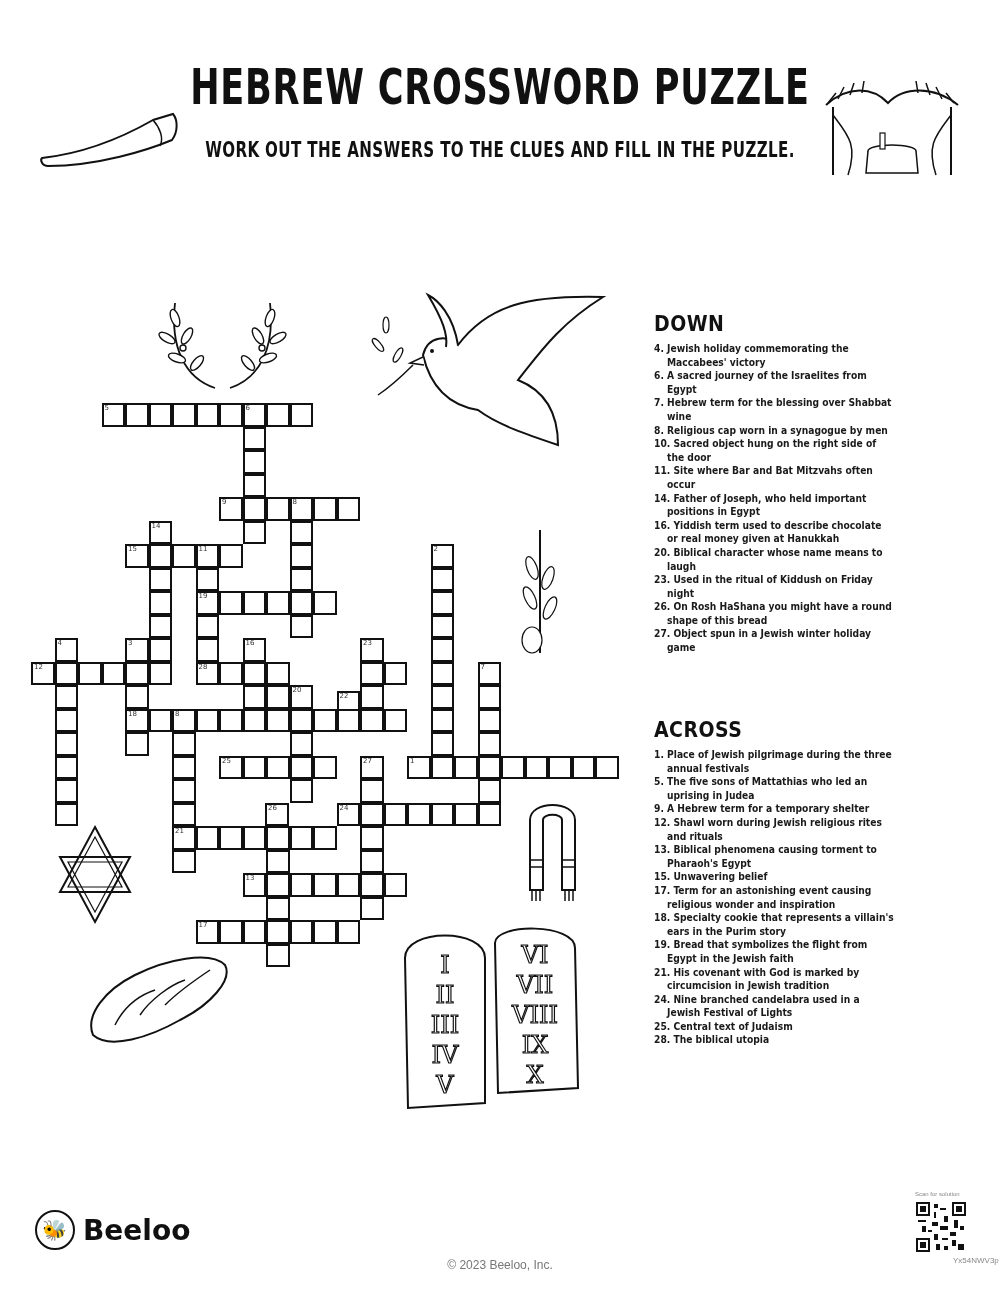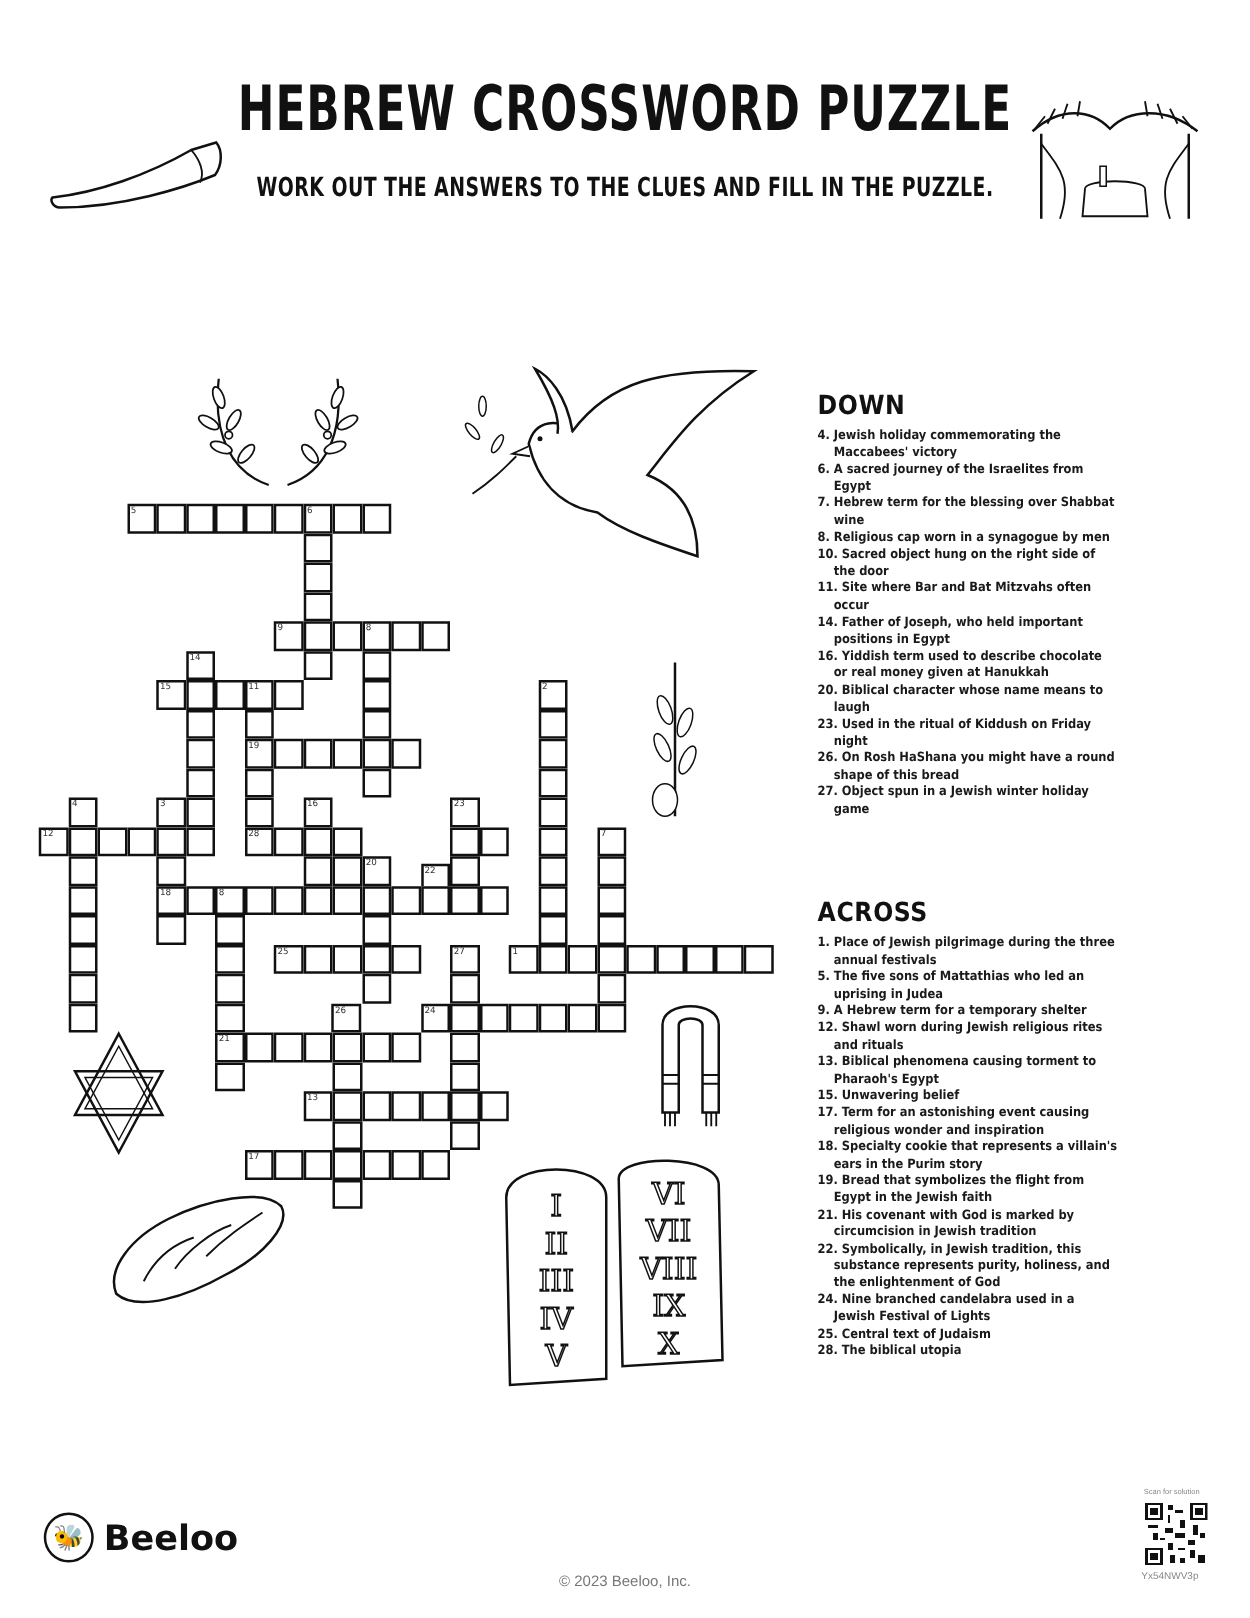--- a/index.html
+++ b/index.html
@@ -12,21 +12,21 @@
   .cell .num{position:absolute;left:1px;top:-1px;font-size:7px;color:#333;font-family:"DejaVu Sans",sans-serif;}
   .clues{position:absolute;left:654px;width:240px;font-family:"DejaVu Sans Condensed","DejaVu Sans",sans-serif;}
   .clues h2{margin:0 0 6px 0;font-size:21px;font-weight:bold;letter-spacing:0.5px;}
   .clue{font-size:10.2px;line-height:13.6px;padding-left:13px;text-indent:-13px;font-weight:bold;color:#1a1a1a;}
   .footer-logo{position:absolute;left:35px;top:1210px;display:flex;align-items:center;}
   .logo-circle{width:40px;height:40px;border:2px solid #111;border-radius:50%;box-sizing:border-box;display:flex;align-items:center;justify-content:center;font-size:20px;}
   .logo-text{font-family:"DejaVu Sans",sans-serif;font-weight:bold;font-size:28px;margin-left:8px;}
   .copyright{position:absolute;left:0;width:1000px;top:1258px;text-align:center;font-size:12px;color:#777;font-family:"Liberation Sans",sans-serif;}
   .qr-label{position:absolute;left:915px;top:1191px;font-size:6px;color:#888;font-family:"Liberation Sans",sans-serif;}
   .qr{position:absolute;left:916px;top:1202px;width:50px;height:50px;}
-  .qr-code{position:absolute;left:913px;top:1256px;font-size:8px;color:#888;font-family:"Liberation Sans",sans-serif;}
+  .qr-code{position:absolute;left:953px;top:1256px;font-size:8px;color:#888;font-family:"Liberation Sans",sans-serif;}
 </style>
 </head>
 <body>
 
 <div class="title">HEBREW CROSSWORD PUZZLE</div>
 <div class="subtitle">WORK OUT THE ANSWERS TO THE CLUES AND FILL IN THE PUZZLE.</div>
 
 <svg class="deco" style="left:38px;top:110px" width="145" height="60" viewBox="0 0 145 60">
   <path d="M4 48 C40 44 80 30 115 10 L135 4 C140 10 140 22 134 30 C110 40 60 56 10 56 C4 56 2 50 4 48 Z" fill="#fff" stroke="#111" stroke-width="2"></path>
   <path d="M115 10 C122 18 126 28 122 36" fill="none" stroke="#111" stroke-width="1.5"></path>
@@ -368,21 +368,20 @@
       <div class="clue">1. Place of Jewish pilgrimage during the three annual festivals</div>
       <div class="clue">5. The five sons of Mattathias who led an uprising in Judea</div>
       <div class="clue">9. A Hebrew term for a temporary shelter</div>
       <div class="clue">12. Shawl worn during Jewish religious rites and rituals</div>
       <div class="clue">13. Biblical phenomena causing torment to Pharaoh's Egypt</div>
       <div class="clue">15. Unwavering belief</div>
       <div class="clue">17. Term for an astonishing event causing religious wonder and inspiration</div>
       <div class="clue">18. Specialty cookie that represents a villain's ears in the Purim story</div>
       <div class="clue">19. Bread that symbolizes the flight from Egypt in the Jewish faith</div>
       <div class="clue">21. His covenant with God is marked by circumcision in Jewish tradition</div>
-      <div class="clue">22. Symbolically, in Jewish tradition, this substance represents purity, holiness, and the enlightenment of God</div>
       <div class="clue">24. Nine branched candelabra used in a Jewish Festival of Lights</div>
       <div class="clue">25. Central text of Judaism</div>
       <div class="clue">28. The biblical utopia</div>
     </div>
 </div>
 
 <div class="footer-logo">
   <div class="logo-circle">🐝</div>
   <span class="logo-text">Beeloo</span>
 </div>

